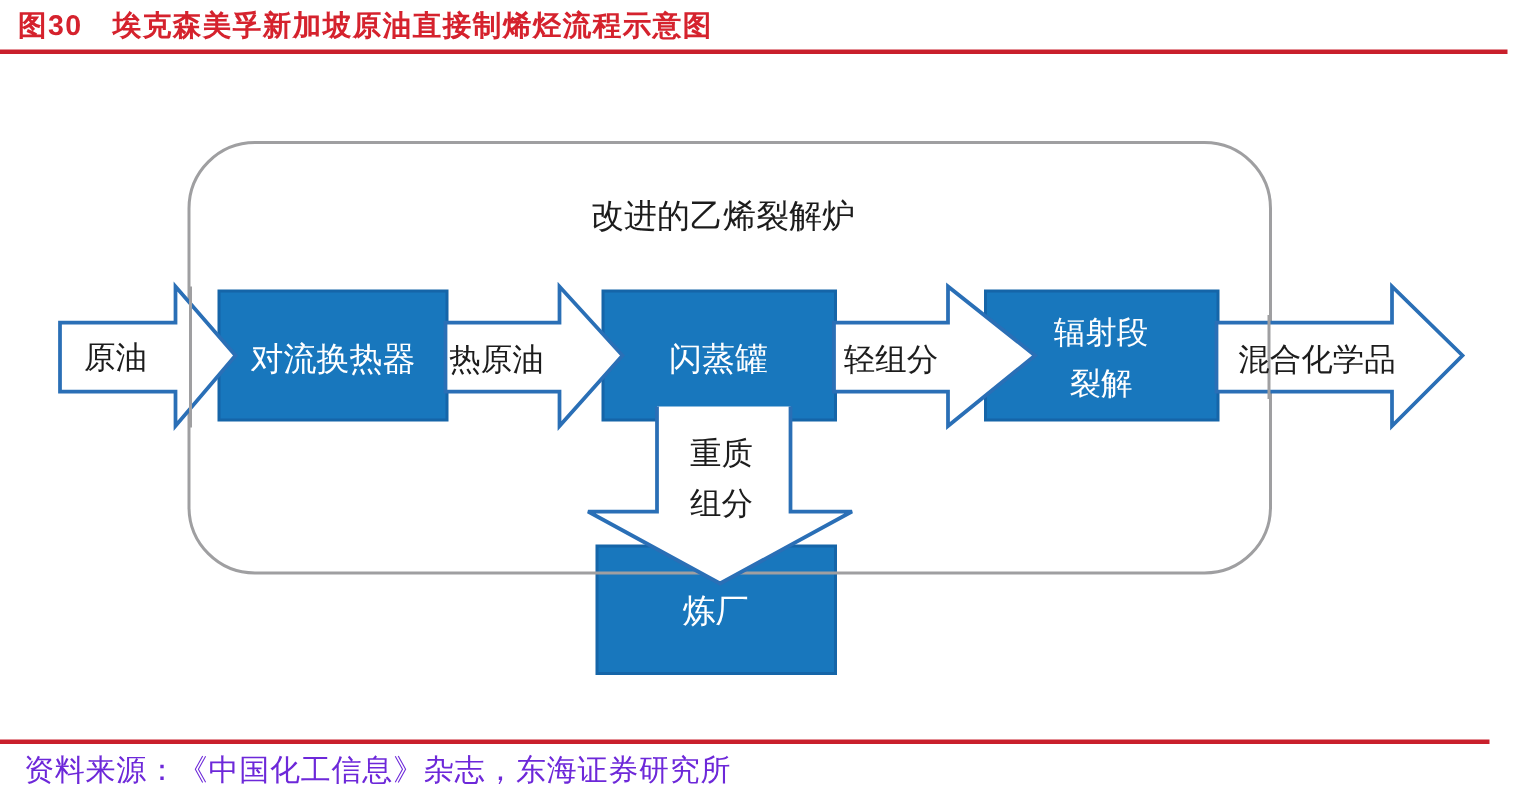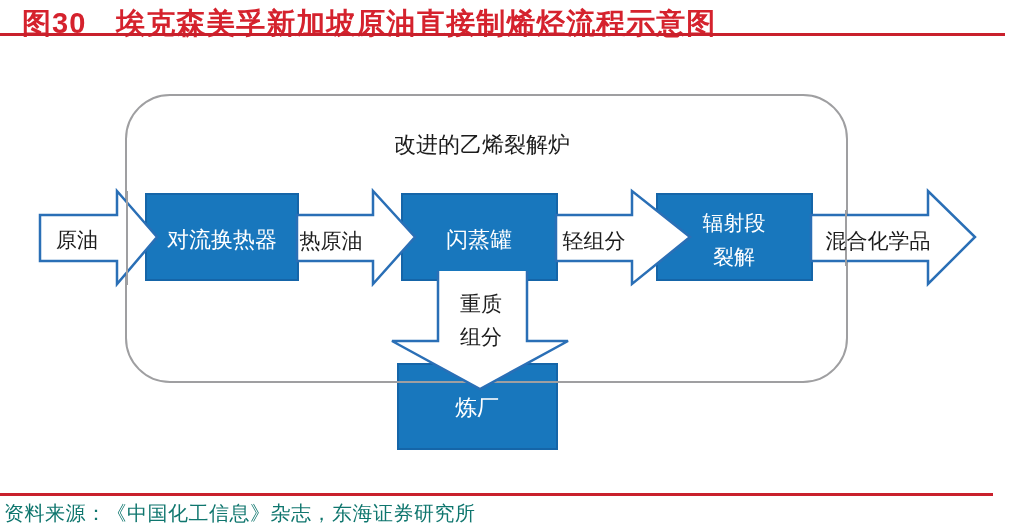--- a/index.html
+++ b/index.html
@@ -1,31 +1,31 @@
 <!DOCTYPE html>
 <html><head>
 <meta charset="utf-8">
 <style>
   html,body{margin:0;padding:0;background:#ffffff;}
   .page{
     position:relative;width:1011px;height:529px;background:#ffffff;overflow:hidden;
     font-family:"Liberation Sans",sans-serif;
   }
   .fig-title{
-    position:absolute;left:22px;top:4px;width:990px;
-    font-size:29px;font-weight:bold;color:#d5222d;letter-spacing:1px;white-space:nowrap;
+    position:absolute;left:12px;top:4px;width:990px;
+    font-size:19px;font-weight:bold;color:#d5222d;letter-spacing:1px;white-space:nowrap;
   }
   .title-rule{position:absolute;left:0;top:33px;width:1005px;height:3px;background:#c9202c;}
   .diagram-svg{position:absolute;left:0;top:0;width:1011px;height:529px;}
   .diagram-svg text{font-family:"Liberation Sans",sans-serif;}
   .node-label{fill:#ffffff;}
   .flow-label{fill:#1c1c1c;}
   .footer-rule{position:absolute;left:0;top:493px;width:993px;height:3px;background:#c9202c;z-index:1;}
   .source-line{
-    position:absolute;left:4px;top:500px;font-size:20px;color:#0f766e;
+    position:absolute;left:16px;top:500px;font-size:20px;color:#6d28d9;
     letter-spacing:0.5px;white-space:nowrap;z-index:2;
   }
   .watermark{
     position:absolute;left:680px;top:456px;width:320px;height:60px;z-index:3;
     display:flex;align-items:center;gap:6px;pointer-events:none;
   }
   .watermark-logo{flex:0 0 auto;opacity:0.85;}
   .watermark-text{
     font-size:27px;font-weight:bold;letter-spacing:1px;white-space:nowrap;
     color:rgba(255,255,255,0.92);

